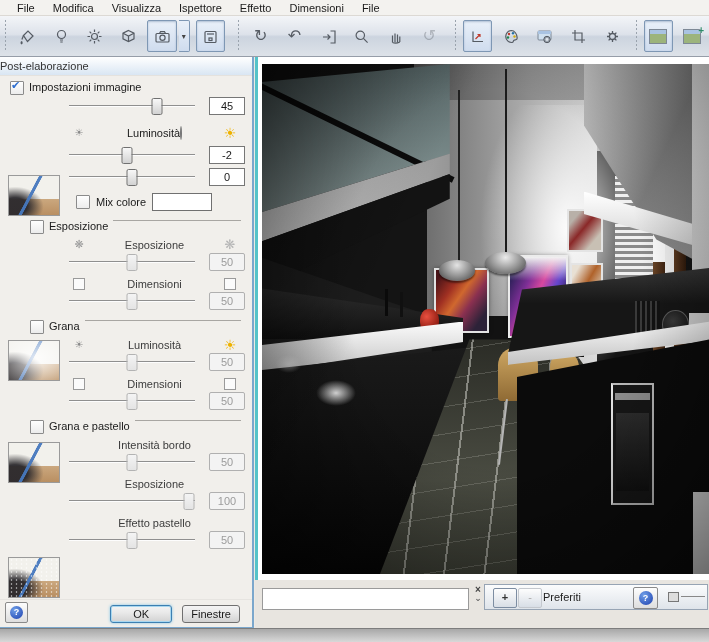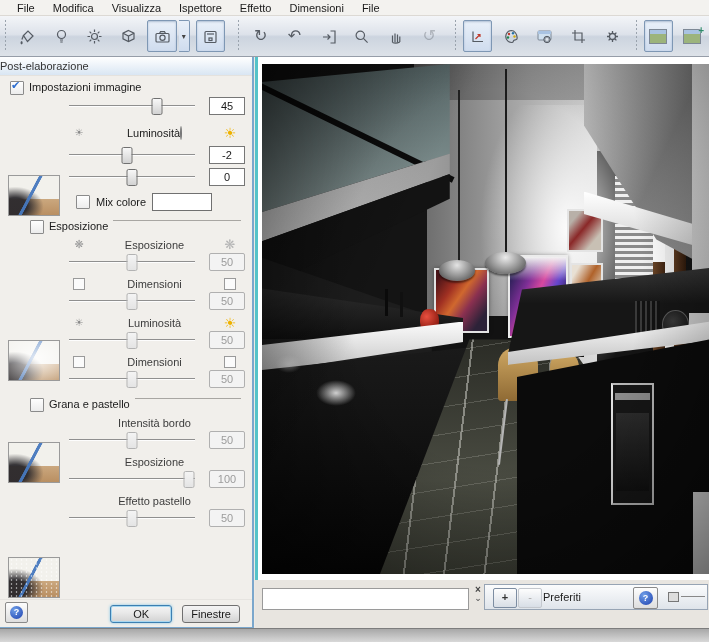--- a/index.html
+++ b/index.html
@@ -367,20 +367,25 @@
           <div class="crow-ctl">
             <span class="slider">
                 <span class="thumb" style="left: 50%;"></span>
               </span>
             <span class="vbox dis">50</span>
           </div>
         </div>
       </div>
 
       <div class="sec dis">
+        <div class="sec-head sub">
+          <span class="cb"></span>
+          <span>Grana</span>
+          <span class="sec-line"></span>
+        </div>
         <div>
           <div class="crow-head short">
             <span class="ci ig-sun-s"></span>
             <span class="crow-mid"><span class="crow-label">Luminosità</span></span>
             <span class="ci ig-sun-b"></span>
           </div>
           <div class="crow-ctl">
             <span class="slider">
                 <span class="thumb" style="left: 50%;"></span>
               </span>

